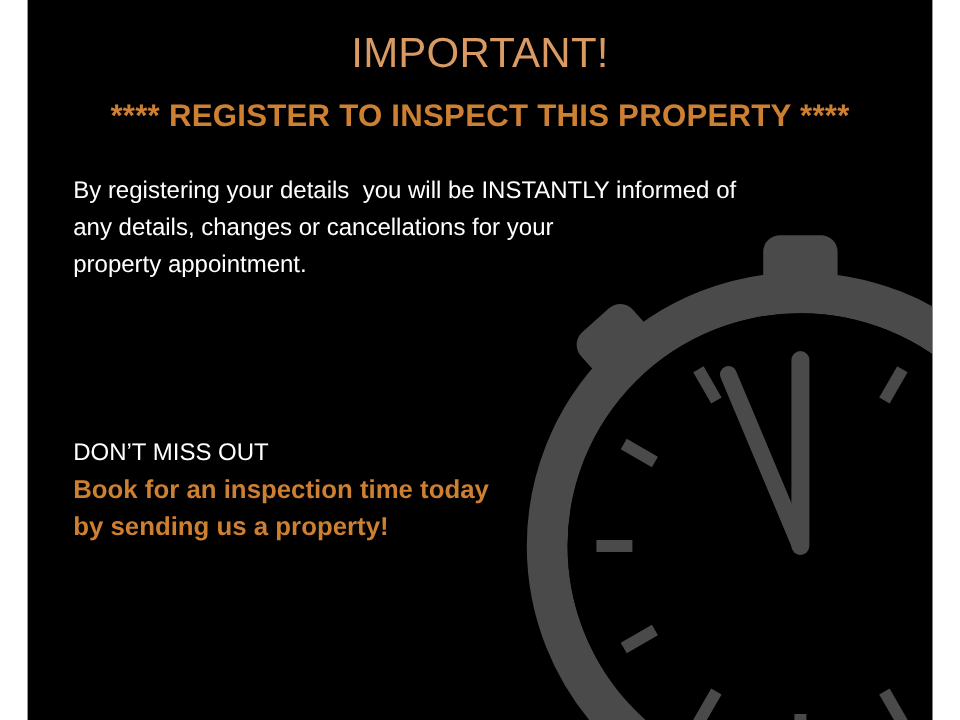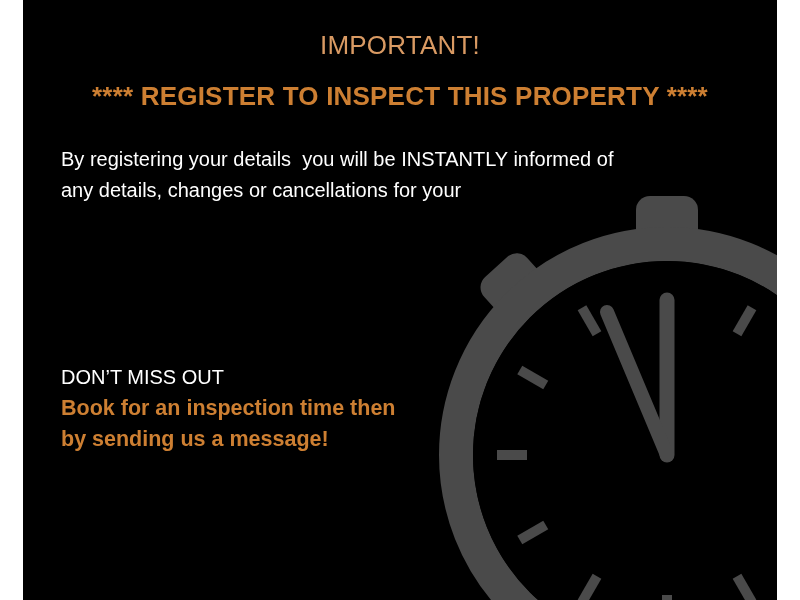--- a/index.html
+++ b/index.html
@@ -55,21 +55,21 @@
   .headline-wrap {
     position: absolute;
     left: 0;
     top: 26px;
     width: 754px;
     text-align: center;
   }
 
   .headline-1 {
     color: #d99a63;
-    font-size: 26px;
+    font-size: 35px;
     font-weight: 400;
     line-height: 38px;
     letter-spacing: 0.2px;
     white-space: nowrap;
   }
 
   .headline-2 {
     color: #cd7f32;
     font-size: 26px;
     font-weight: 700;
@@ -152,25 +152,26 @@
     <div id="content">
 
       <div class="headline-wrap">
         <div class="headline-1">IMPORTANT!</div>
         <div class="headline-2">****  REGISTER TO INSPECT THIS PROPERTY ****</div>
       </div>
 
       <div class="body-block" id="para-register">
         <div class="body-line">By registering your details  you will be INSTANTLY informed of</div>
         <div class="body-line">any details, changes or cancellations for your</div>
+        <div class="body-line">property appointment.</div>
       </div>
 
 
       <div class="body-block" id="para-cta">
         <div class="body-line">DON’T MISS OUT</div>
-        <div class="cta-line">Book for an inspection time then</div>
-        <div class="cta-line">by sending us a message!</div>
+        <div class="cta-line">Book for an inspection time today</div>
+        <div class="cta-line">by sending us a property!</div>
       </div>
 
     </div>
 
   </div>
 </div>
 
 </body></html>

